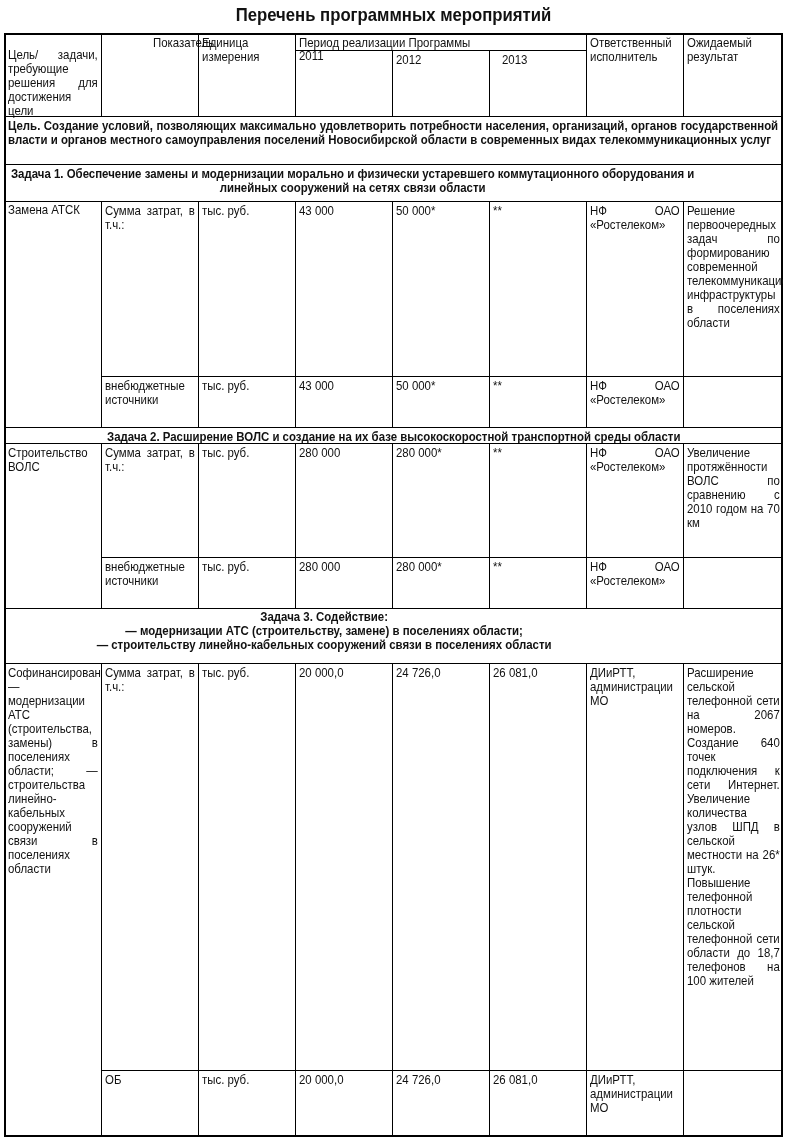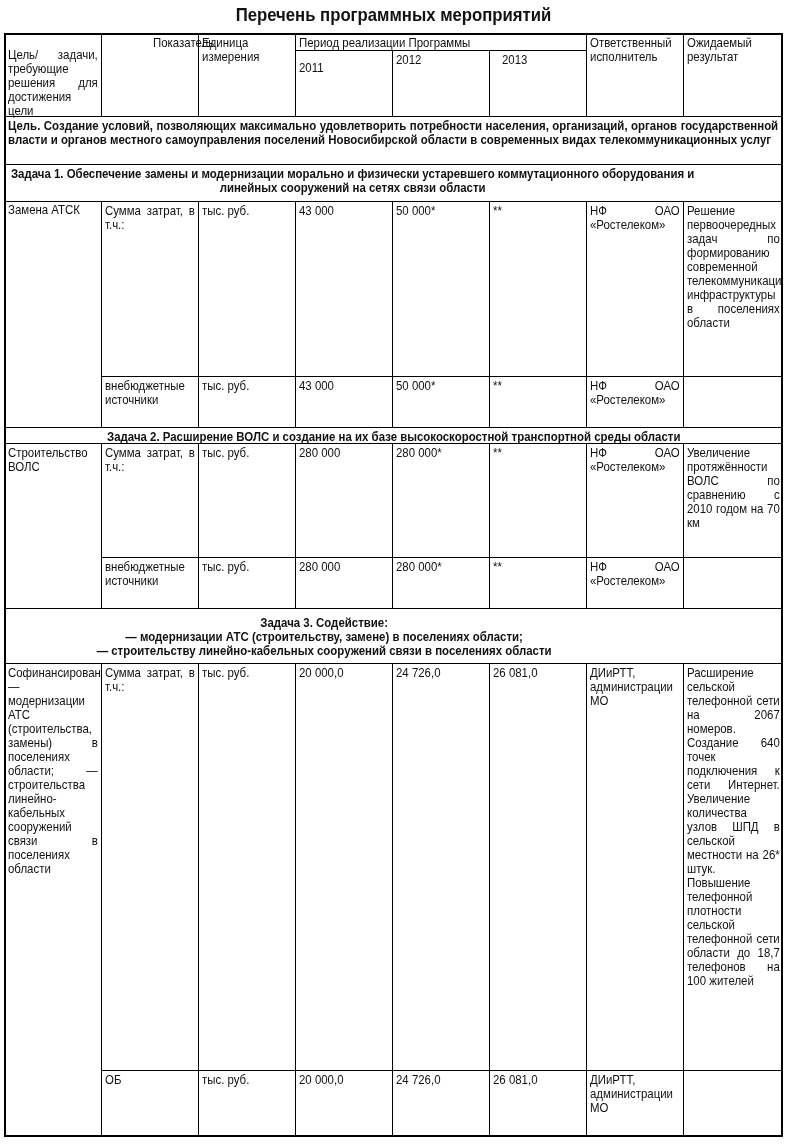--- a/index.html
+++ b/index.html
@@ -32,21 +32,21 @@
     </div>
     <div class="cell " style="left: 101px; top: 33px; width: 97px; height: 83px; margin-left: 48px;">
       <span class="t">Показатель</span>
     </div>
     <div class="cell justify" style="left: 198px; top: 33px; width: 97px; height: 83px;">
       <span class="t">Единица измерения</span>
     </div>
     <div class="cell " style="left: 295px; top: 33px; width: 291px; height: 17px;">
       <span class="t">Период реализации Программы</span>
     </div>
-    <div class="cell " style="left: 295px; top: 58px; width: 97px; height: 66px;">
+    <div class="cell " style="left: 295px; top: 46px; width: 97px; height: 66px;">
       <span class="t">2011</span>
     </div>
     <div class="cell " style="left: 392px; top: 50px; width: 97px; height: 66px;">
       <span class="t">2012</span>
     </div>
     <div class="cell " style="left: 489px; top: 50px; width: 97px; height: 66px; margin-left: 9px;">
       <span class="t">2013</span>
     </div>
     <div class="cell justify" style="left: 586px; top: 33px; width: 97px; height: 83px;">
       <span class="t">Ответственный исполнитель</span>
@@ -176,21 +176,21 @@
     </div>
     <div class="hl" style="left: 101px; width: 682px; top: 557px;"></div>
     <div class="vl" style="left: 101px; top: 443px; height: 165px;"></div>
     <div class="vl" style="left: 198px; top: 443px; height: 165px;"></div>
     <div class="vl" style="left: 295px; top: 443px; height: 165px;"></div>
     <div class="vl" style="left: 392px; top: 443px; height: 165px;"></div>
     <div class="vl" style="left: 489px; top: 443px; height: 165px;"></div>
     <div class="vl" style="left: 586px; top: 443px; height: 165px;"></div>
     <div class="vl" style="left: 683px; top: 443px; height: 165px;"></div>
     <div class="hl" style="left: 4px; width: 779px; top: 608px;"></div>
-    <div class="cell bold center" style="left: 4px; top: 608px; width: 640px; height: 55px; padding-top: 8px;">
+    <div class="cell bold center" style="left: 4px; top: 608px; width: 640px; height: 55px; padding-top: 2px;">
       <span class="t">Задача 3. Содействие:</span>
       <span class="t">— модернизации АТС (строительству, замене) в поселениях области;</span>
       <span class="t">— строительству линейно-кабельных сооружений связи в поселениях области</span>
     </div>
     <div class="hl" style="left: 4px; width: 779px; top: 663px;"></div>
     <div class="cell justify" style="left: 4px; top: 663px; width: 97px; height: 474px;">
       <span class="t">Софинансирование: — модернизации АТС (строительства, замены) в поселениях области; — строительства линейно-кабельных сооружений связи в поселениях области</span>
     </div>
     <div class="cell justify" style="left: 101px; top: 663px; width: 97px; height: 407px;">
       <span class="t">Сумма затрат, в т.ч.:</span>

